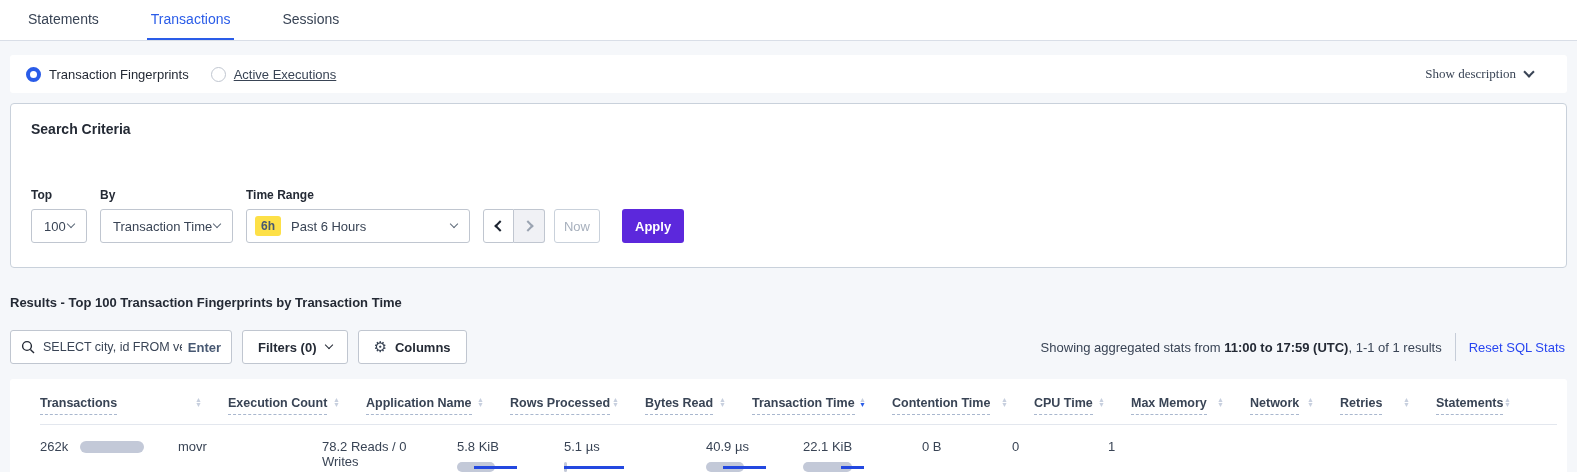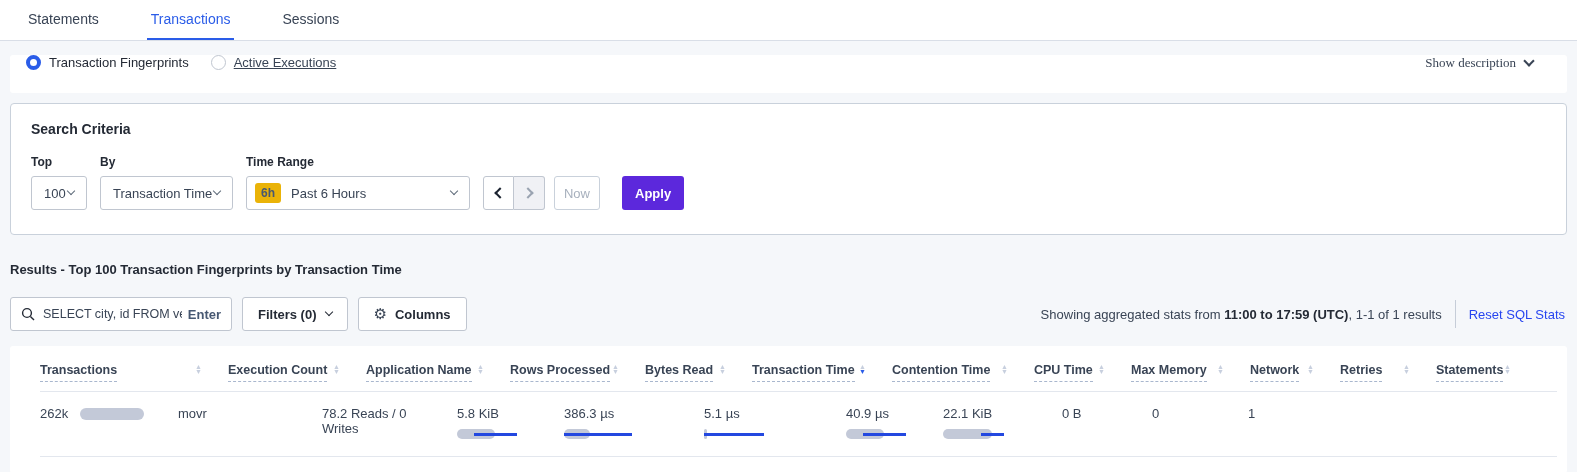--- a/index.html
+++ b/index.html
@@ -32,21 +32,21 @@
     color:#2a5ce8;
     border-bottom:2px solid #2a5ce8;
   }
   
   .radio-band {
     margin:14px 10px 0;
     background:#fff;
     border-radius:3px;
     height:38px;
     display:flex;
-    align-items:flex-start;
+    align-items:center;
     padding:0 16px;
   }
   .radio-opt { display:flex; align-items:center; margin-right:22px; cursor:pointer; }
   .radio-circle {
     width:15px; height:15px; border-radius:50%;
     border:1px solid #c0c6d0; background:#fff; margin-right:8px; flex:0 0 auto;
   }
   .radio-circle.checked { border:4.5px solid #2a5ce8; }
   .radio-label { font-size:13px; color:#242a35; }
   .radio-label.dim { color:#394455;text-decoration:underline; }
@@ -65,31 +65,31 @@
   .criteria-panel {
     margin:10px 10px 0;
     background:#fff;
     border:1px solid #c9d1db;
     border-radius:4px;
     padding:17px 20px 24px;
   }
   .criteria-title { font-size:14px; font-weight:bold; color:#242a35; }
   .criteria-row { display:flex; align-items:flex-end; margin-top:18px; }
   .field { margin-right:13px; }
-  .field-label { font-size:12px; font-weight:bold; color:#242a35; margin-bottom:7px; }
+  .field-label { font-size:12px; font-weight:bold; color:#242a35; margin-bottom:7px;margin-top:33px; }
   .select {
     height:34px; border:1px solid #c0c6d0; border-radius:3px; background:#fff;
     display:flex; align-items:center; padding:0 12px; cursor:pointer; font-size:13px; color:#394455;
   }
   .select .chev { margin-left:auto; }
   .sel-top { width:56px; }
   .sel-by { width:133px; }
   .sel-range { width:224px; padding-left:8px; }
   .range-badge {
-    background:#eab308; color:#475872; font-size:12px; font-weight:bold;
+    background:#fde047; color:#475872; font-size:12px; font-weight:bold;
     border-radius:3px; padding:3px 6px; margin-right:10px;
   }
   .pager { display:flex; margin-right:9px; }
   .pager-btn {
     width:31px; height:34px; border:1px solid #c0c6d0; background:#fff;
     display:flex; align-items:center; justify-content:center; cursor:pointer;
   }
   .pager-btn.prev { border-radius:3px 0 0 3px; }
   .pager-btn.next { border-radius:0 3px 3px 0; border-left:none; background:#f0f1f5; cursor:default; }
   .arrow { width:8px; height:8px; border-right:2.5px solid #1b2330; border-bottom:2.5px solid #1b2330; }
@@ -344,27 +344,20 @@
         </div>
         <div class="td" style="width: 144px;">movr</div>
         <div class="td" style="width: 135px;">78.2 Reads / 0 Writes</div>
         <div class="td" style="width: 107px;">
           <div class="bar-val">5.8 KiB</div>
           <div class="bar-track">
             <div class="bar-gray" style="width: 38px;"></div>
             <div class="bar-blue" style="left: 17px; width: 43px;"></div>
           </div>
         </div>
-        <div class="td" style="width: 140px;">
-          <div class="bar-val">386.3 µs</div>
-          <div class="bar-track">
-            <div class="bar-gray" style="width: 26px;"></div>
-            <div class="bar-blue" style="left: 0px; width: 68px;"></div>
-          </div>
-        </div>
         <div class="td" style="width: 142px;">
           <div class="bar-val">5.1 µs</div>
           <div class="bar-track">
             <div class="bar-gray" style="width: 3px;"></div>
             <div class="bar-blue" style="left: 0px; width: 60px;"></div>
           </div>
         </div>
         <div class="td" style="width: 97px;">
           <div class="bar-val">40.9 µs</div>
           <div class="bar-track">

